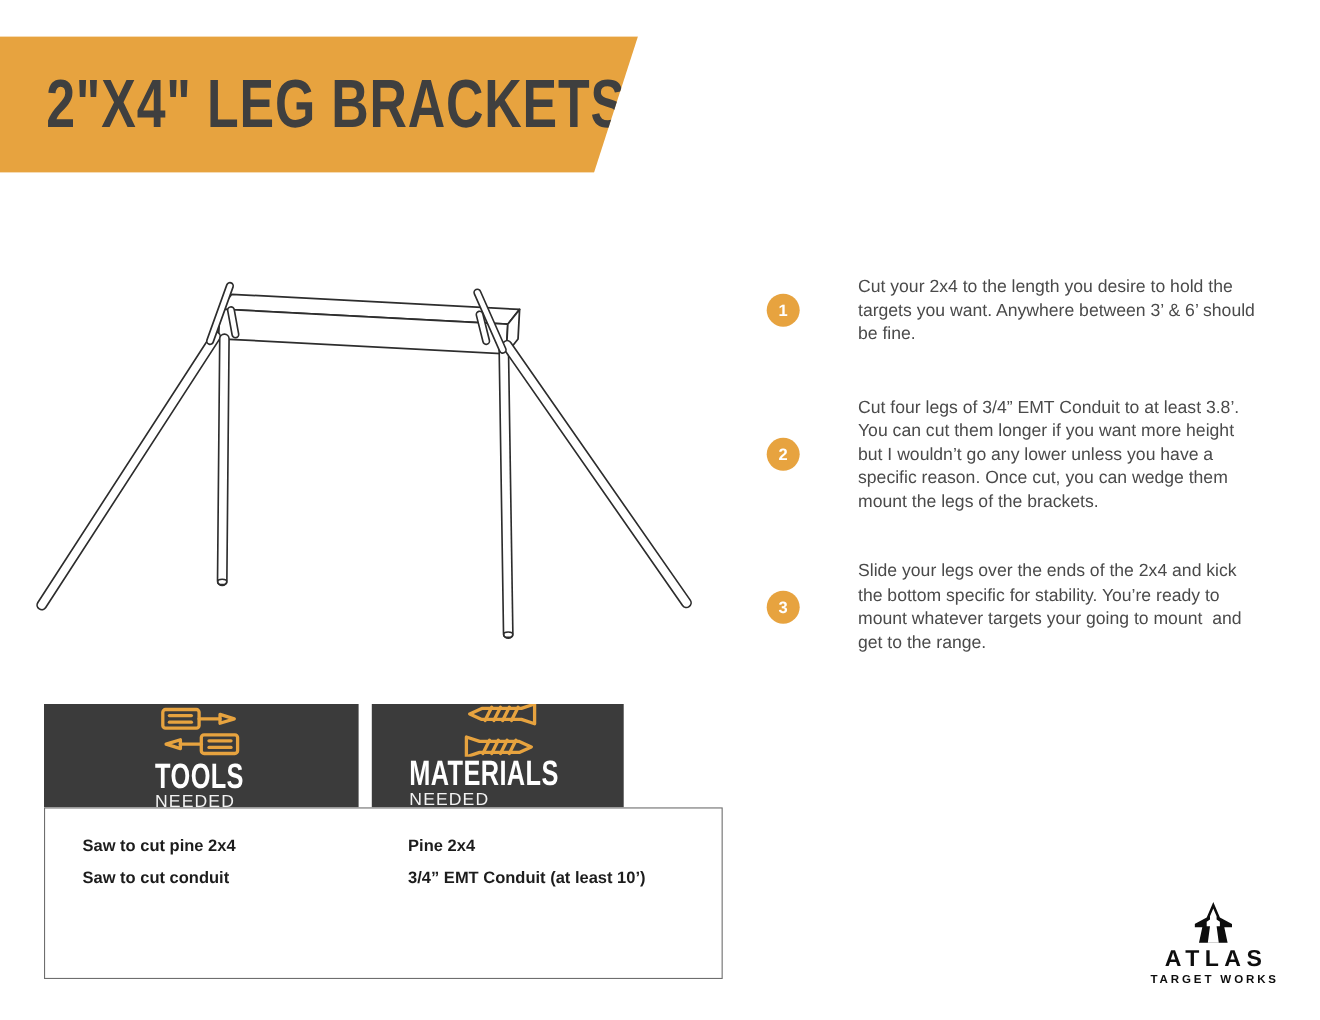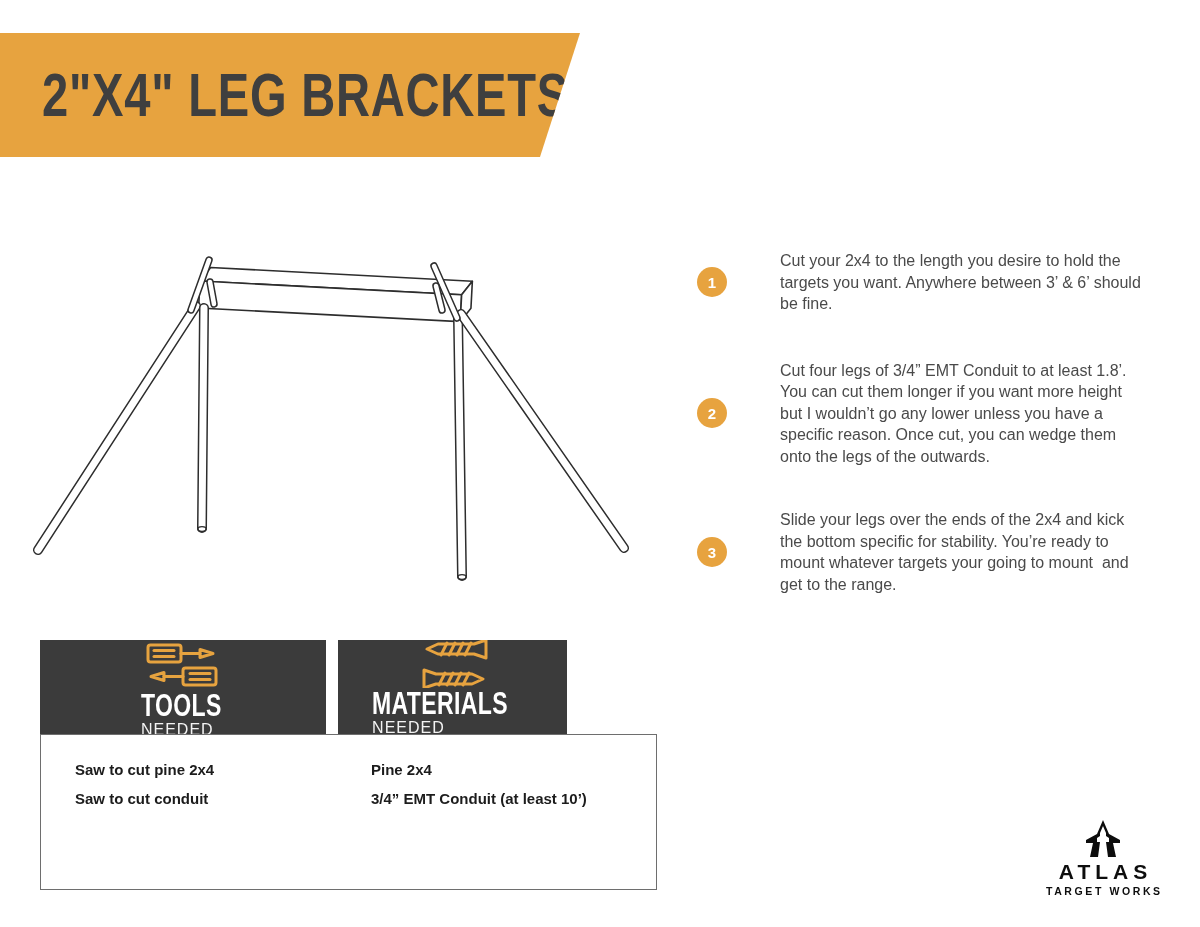--- a/index.html
+++ b/index.html
@@ -119,25 +119,25 @@
       <p class="step-text">
         <span class="step-line">Cut your 2x4 to the length you desire to hold the</span>
         <span class="step-line">targets you want. Anywhere between 3’ &amp; 6’ should</span>
         <span class="step-line">be fine.</span>
       </p>
     </div>
 
     <div class="step step-2">
       <div class="badge">2</div>
       <p class="step-text">
-        <span class="step-line">Cut four legs of 3/4” EMT Conduit to at least 1.8’.</span>
+        <span class="step-line">Cut four legs of 3/4” EMT Conduit to at least 3.8’.</span>
         <span class="step-line">You can cut them longer if you want more height</span>
         <span class="step-line">but I wouldn’t go any lower unless you have a</span>
         <span class="step-line">specific reason. Once cut, you can wedge them</span>
-        <span class="step-line">onto the legs of the outwards.</span>
+        <span class="step-line">mount the legs of the brackets.</span>
       </p>
     </div>
 
     <div class="step step-3">
       <div class="badge">3</div>
       <p class="step-text">
         <span class="step-line">Slide your legs over the ends of the 2x4 and kick</span>
         <span class="step-line">the bottom specific for stability. You’re ready to</span>
         <span class="step-line">mount whatever targets your going to mount  and</span>
         <span class="step-line">get to the range.</span>

